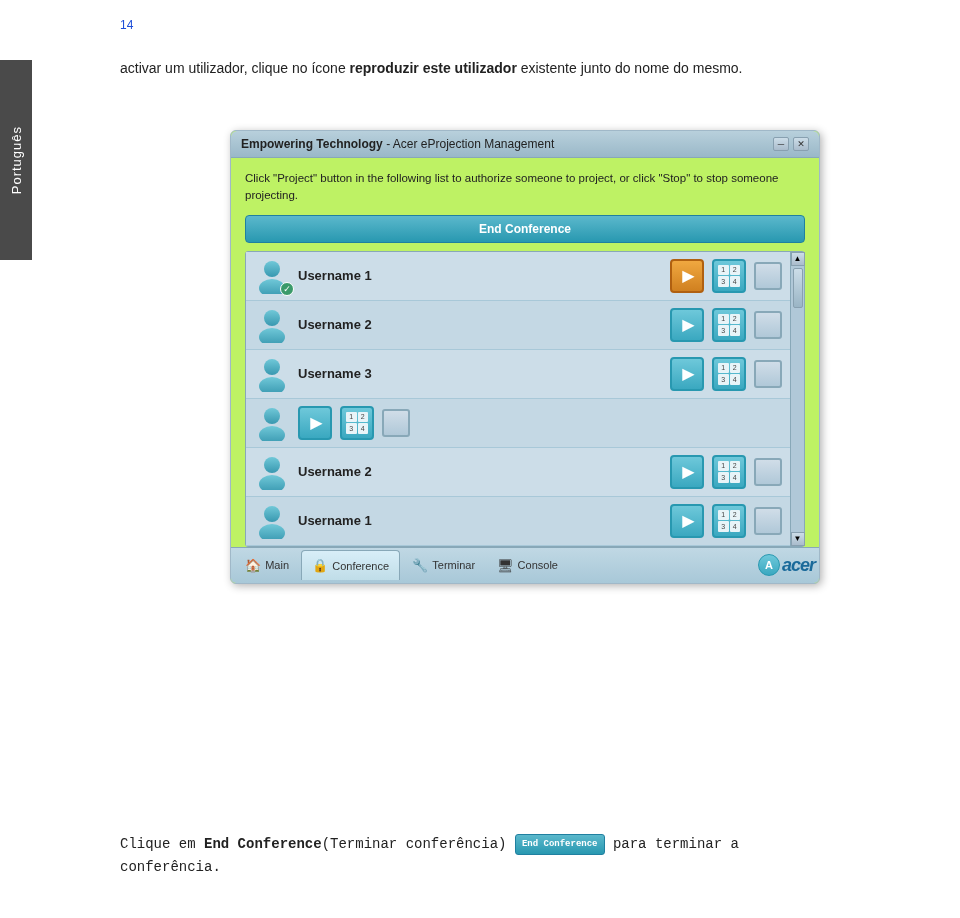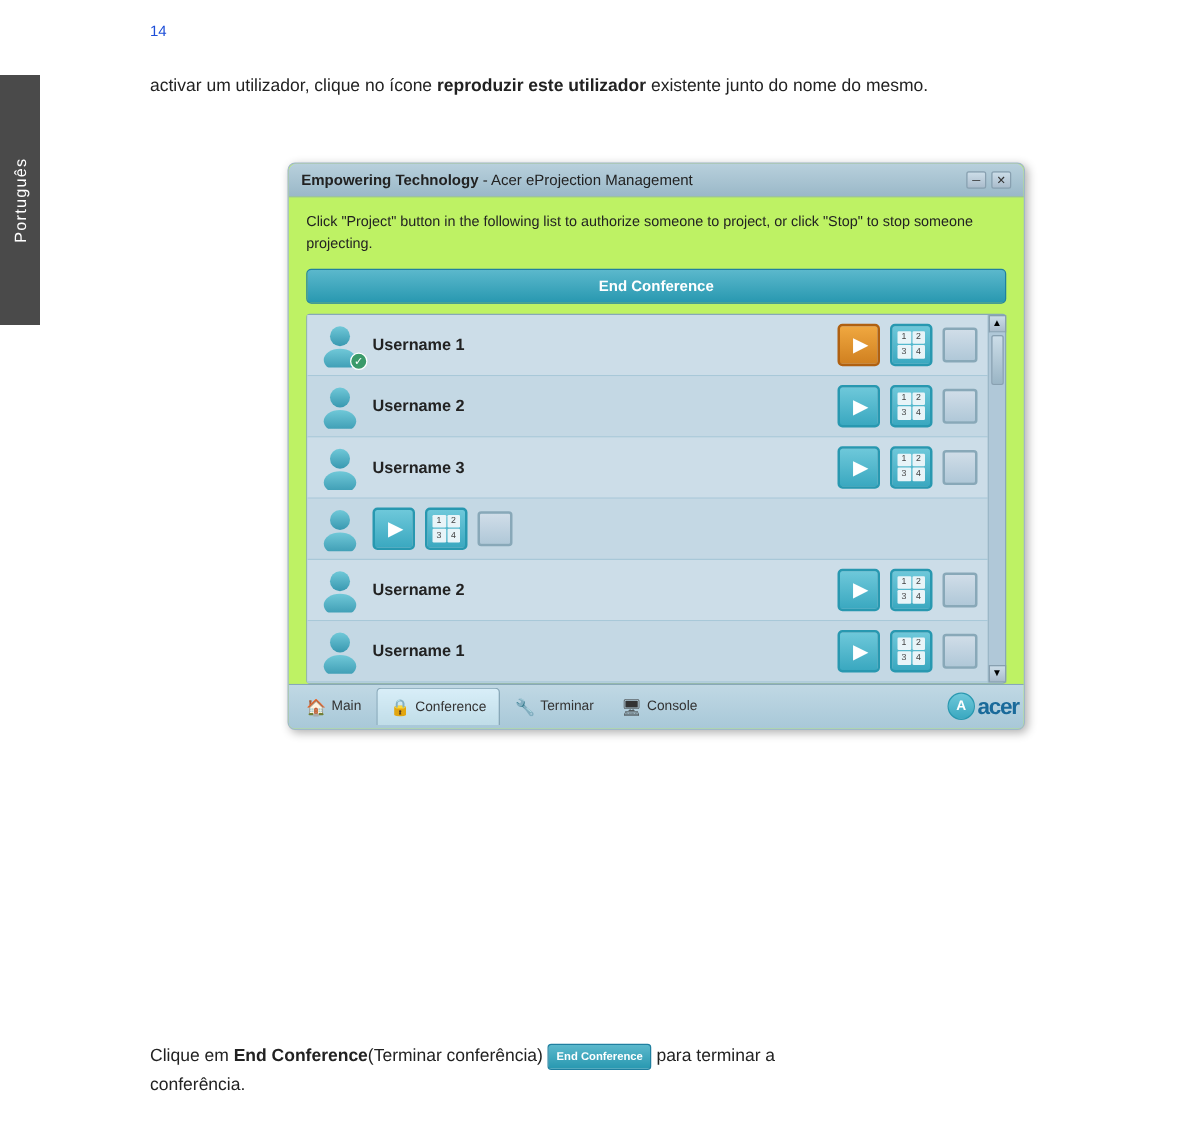--- a/index.html
+++ b/index.html
@@ -312,20 +312,21 @@
       border-bottom: none;
     }
     .tab-icon {
       font-size: 13px;
     }
     .acer-logo {
       margin-left: auto;
       font-size: 18px;
       font-weight: bold;
       color: #1a6a9a;
+      font-style: italic;
       letter-spacing: -1px;
     }
     .circle-a {
       width: 22px;
       height: 22px;
       border-radius: 50%;
       background: linear-gradient(to bottom, #6ec8da, #3aa8c0);
       display: flex;
       align-items: center;
       justify-content: center;
@@ -337,20 +338,21 @@
 
     
     .bottom-text {
       position: absolute;
       bottom: 40px;
       left: 120px;
       right: 30px;
       font-size: 14px;
       line-height: 1.6;
       color: #222;
+      font-family: Liberation Mono, monospace;
     }
     .bottom-text .bold { font-weight: bold; }
 
     
     .inline-btn {
       display: inline-block;
       background: linear-gradient(to bottom, #5bb8cc, #2898b0);
       color: white;
       font-size: 9px;
       font-weight: bold;

